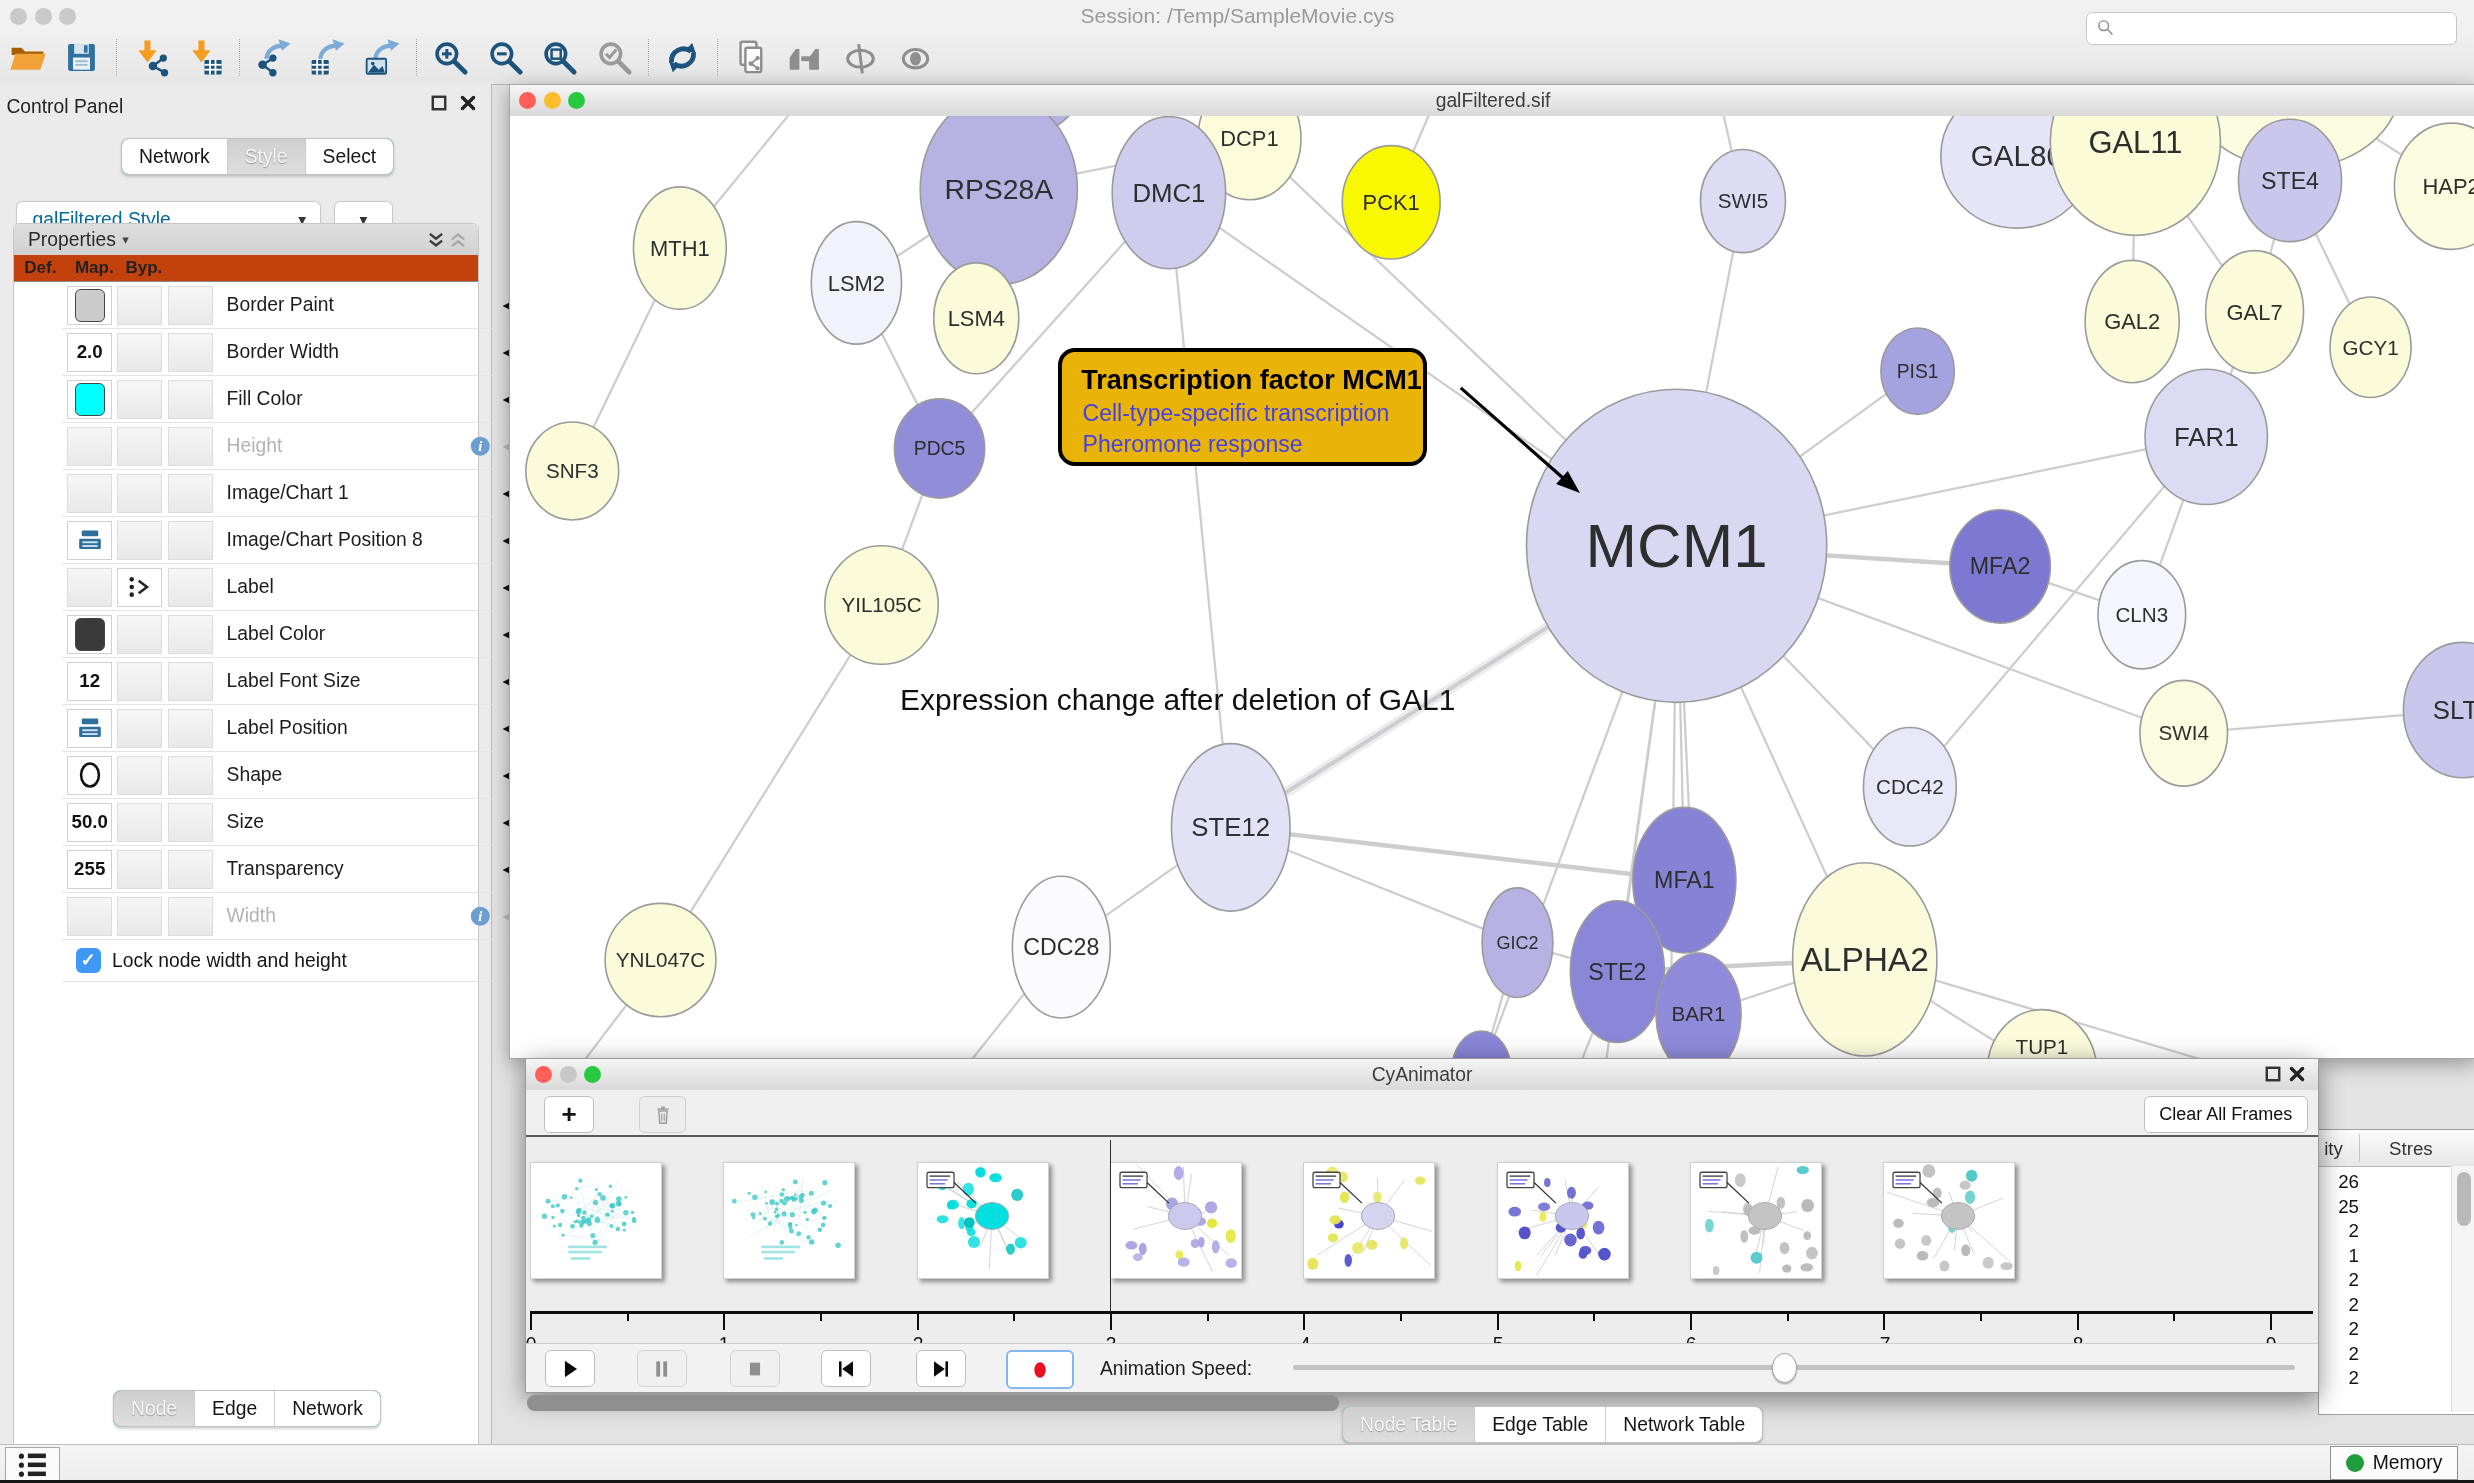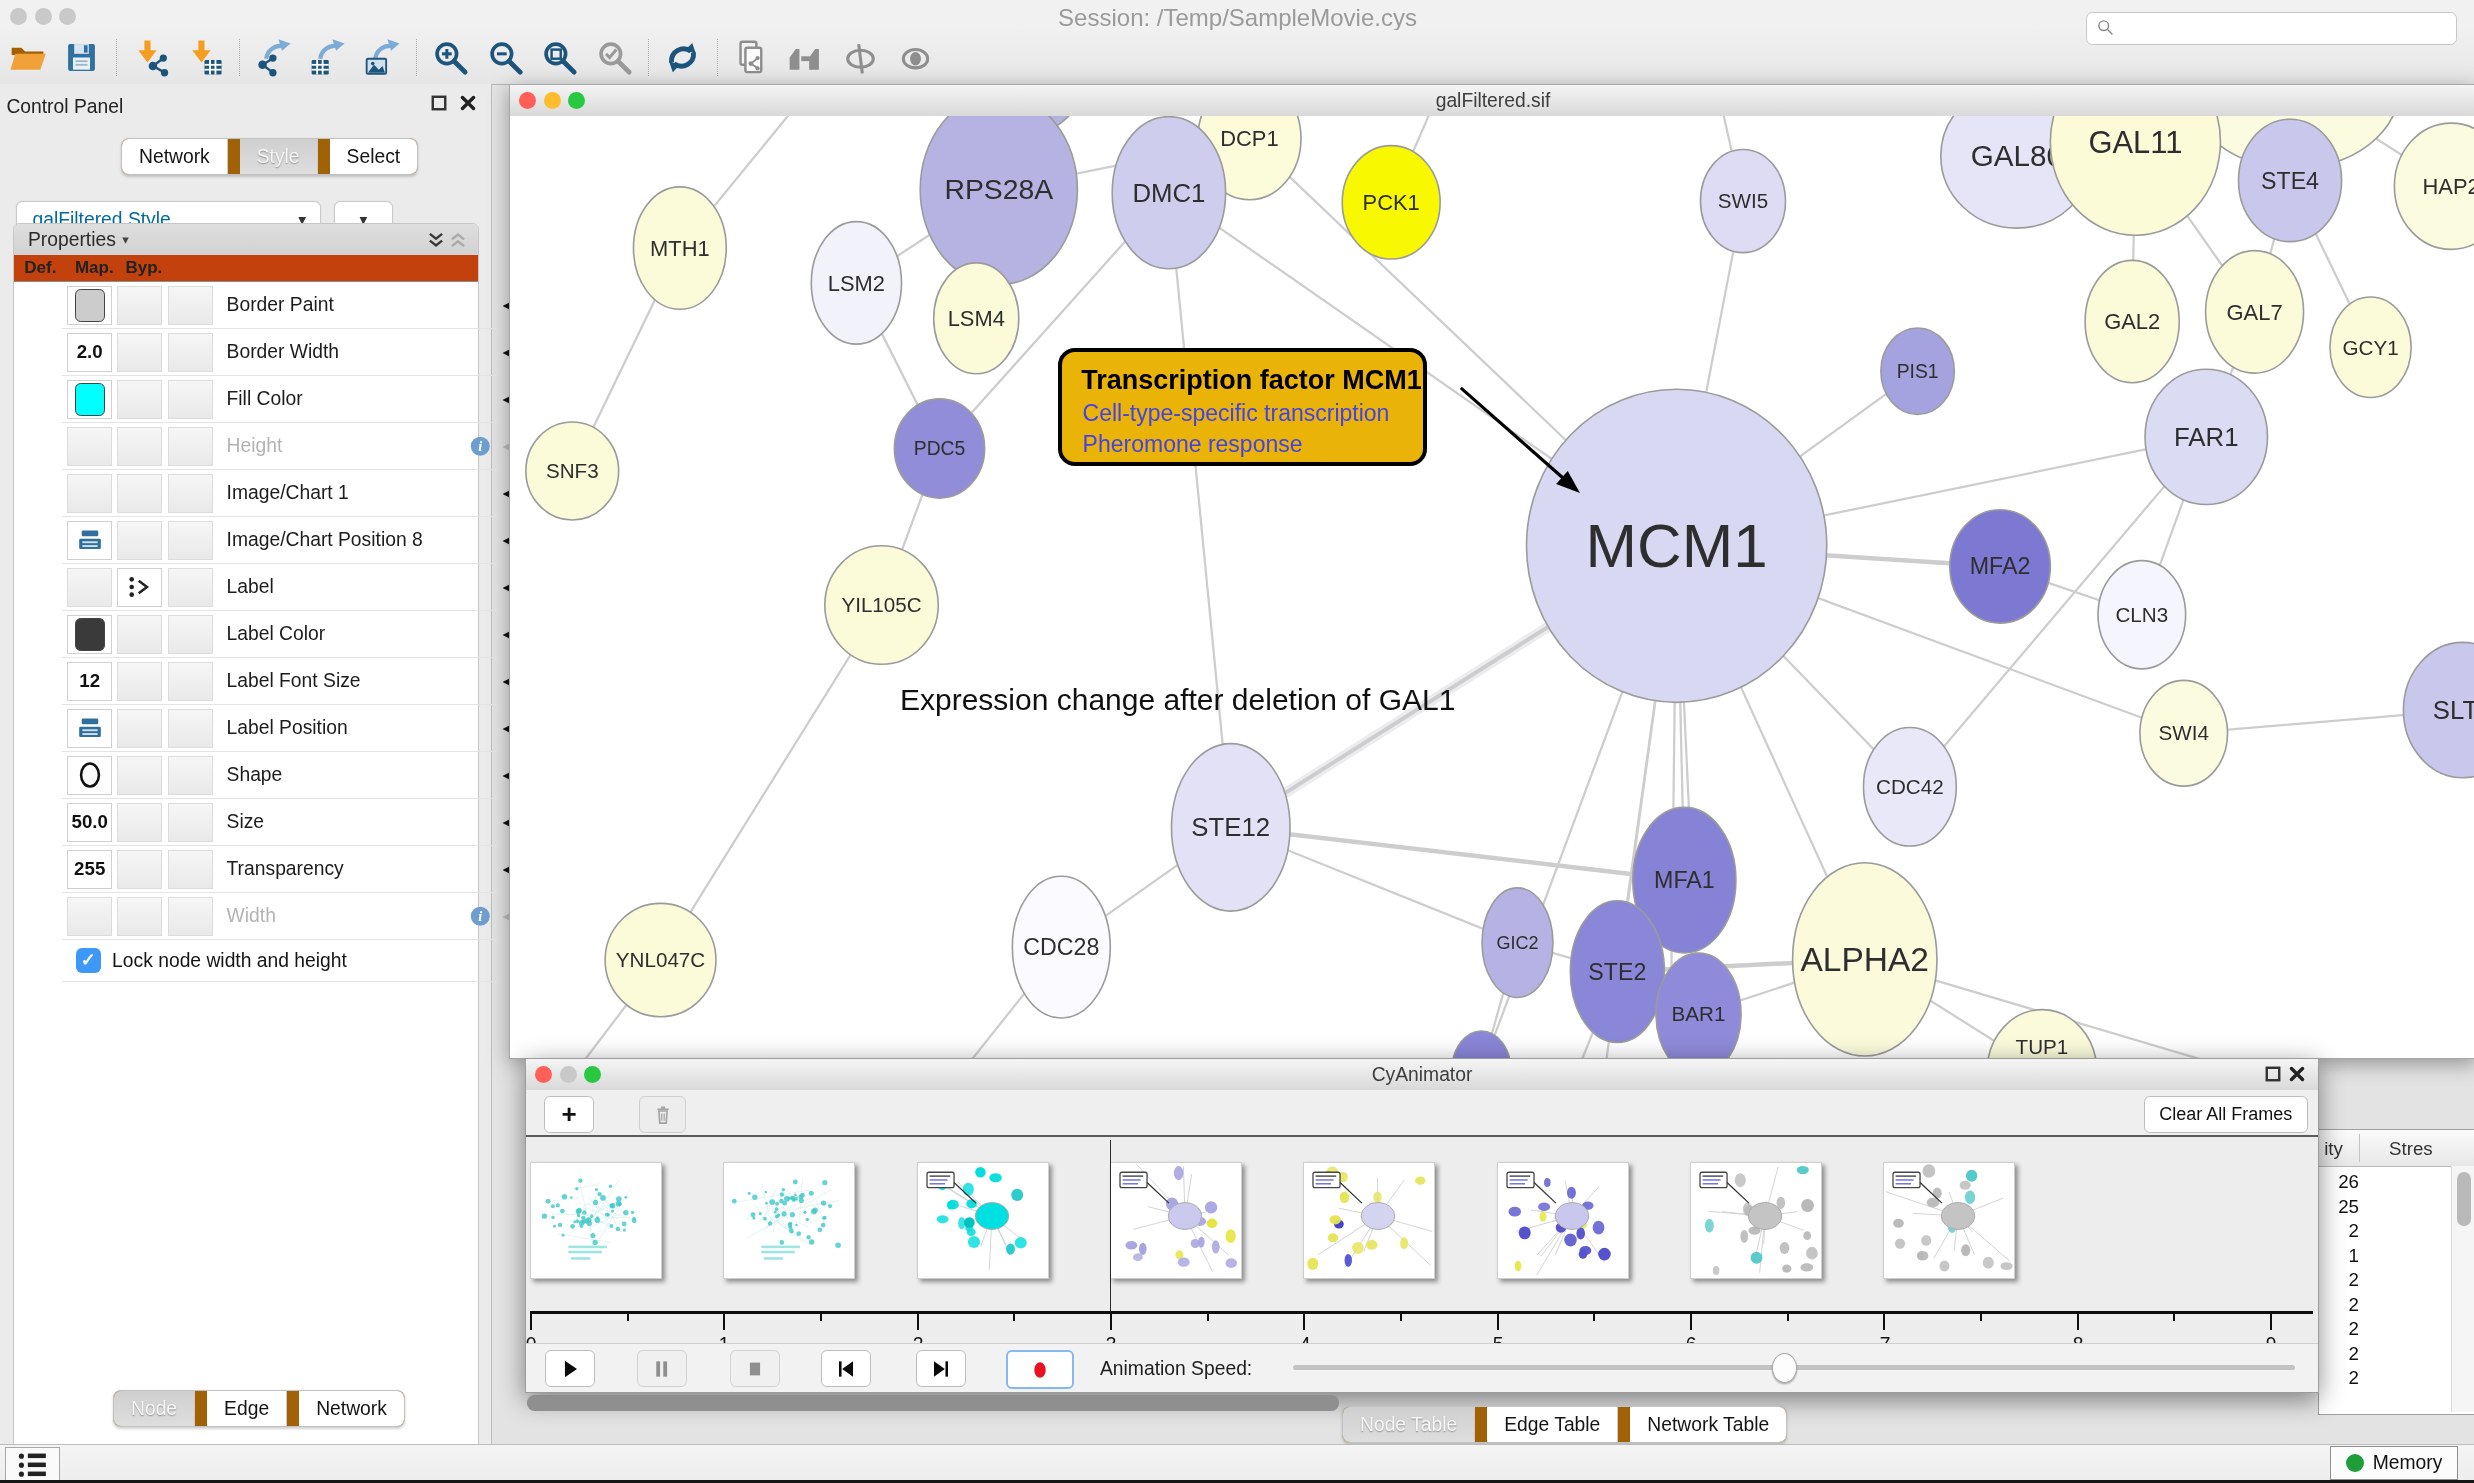--- a/index.html
+++ b/index.html
@@ -2,36 +2,36 @@
 <html style="font-size:10.3px"><head>
 <meta charset="utf-8">
 <style>
   html,body{margin:0;padding:0;background:#d8d8d8;font-family:"Liberation Sans",sans-serif;}
   #app{position:relative;width:2475px;height:1484px;background:#e3e3e3;overflow:hidden;}
   .abs{position:absolute;}
 
   
   #menubar{left:0;top:0;width:2475px;height:30px;background:#f1f1f1;}
   .tl{position:absolute;width:17px;height:17px;border-radius:50%;top:7.7px;}
-  #session-title{left:0;top:3.9px;width:2475px;text-align:center;font-size:24px;color:#9a9a9a;}
+  #session-title{left:0;top:3.9px;width:2475px;text-align:center;font-size:21px;color:#9a9a9a;}
 
   
   #toolbar{left:0;top:30px;width:2475px;height:54px;background:linear-gradient(#f0f0f0,#e6e6e6);border-bottom:1.3px solid #b6b6b6;display:flex;align-items:center;}
   .tbtn{width:43px;height:43px;margin:0 5.8px;display:flex;align-items:center;justify-content:center;}
   .tbtn svg{width:39px;height:39px;}
   .tsep{width:0;height:37px;border-left:1.3px dotted #a9a9a9;margin:0 6.4px;}
   #search-box{position:absolute;right:18px;top:11.6px;width:369px;height:31px;background:#fff;border:1.3px solid #c6c6c6;border-radius:6.4px;display:flex;align-items:center;}
   #search-box svg{width:19.3px;height:19.3px;margin-left:9px;}
   #search-input{border:none;outline:none;flex:1;height:26px;font-size:18px;background:transparent;}
 
   
   #control-panel{left:0;top:84px;width:491px;height:1360px;background:#ebebeb;border-right:1.3px solid #bdbdbd;}
   #cp-title{left:6.4px;top:11.6px;font-size:19.3px;color:#222;}
   .win-ico{position:absolute;top:10.3px;width:18px;height:18px;}
-  .seg-control{display:flex;border:0.6px solid #c2c2c2;border-radius:7.7px;overflow:hidden;background:#a16207;box-shadow:0 1.3px 2.6px rgba(0,0,0,.18);gap:12px;}
+  .seg-control{display:flex;border:0.6px solid #c2c2c2;border-radius:7.7px;overflow:hidden;background:#14b8a6;box-shadow:0 1.3px 2.6px rgba(0,0,0,.18);}
   .seg{height:35px;line-height:35px;font-size:19.3px;color:#151515;background:#fff;border-right:0.6px solid #cccccc;text-align:center;}
   .seg:last-child{border-right:none;}
   .seg.selected{background:linear-gradient(#cfcfcf,#dedede);color:#f7f7f7;text-shadow:0 0.6px 1.3px #8f8f8f;}
   #cp-tabs{left:121px;top:54px;}
   #style-dropdown{left:16px;top:117px;width:303px;height:36px;background:#fff;border:1.3px solid #c9c9c9;border-radius:6.4px;display:flex;align-items:center;box-shadow:0 0.6px 1.3px rgba(0,0,0,.12);}
   #style-dropdown .dd-label{margin-left:15.5px;font-size:19.3px;color:#0369a1;flex:1;}
   .dd-caret{font-size:15.5px;color:#333;margin-right:14px;}
   #style-menu-btn{left:334px;top:117px;width:57px;height:36px;background:#fff;border:1.3px solid #c9c9c9;border-radius:6.4px;display:flex;align-items:center;justify-content:center;box-shadow:0 0.6px 1.3px rgba(0,0,0,.12);}
   #props-card{left:13px;top:139px;width:464px;height:1241px;background:#fff;border:1.3px solid #c6c6c6;border-radius:6.4px;}
   #props-header{left:0;top:0;width:100%;height:31px;background:linear-gradient(#dedede,#d2d2d2);border-bottom:0.6px solid #bdbdbd;border-radius:5.2px 5.2px 0 0;display:flex;align-items:center;}

